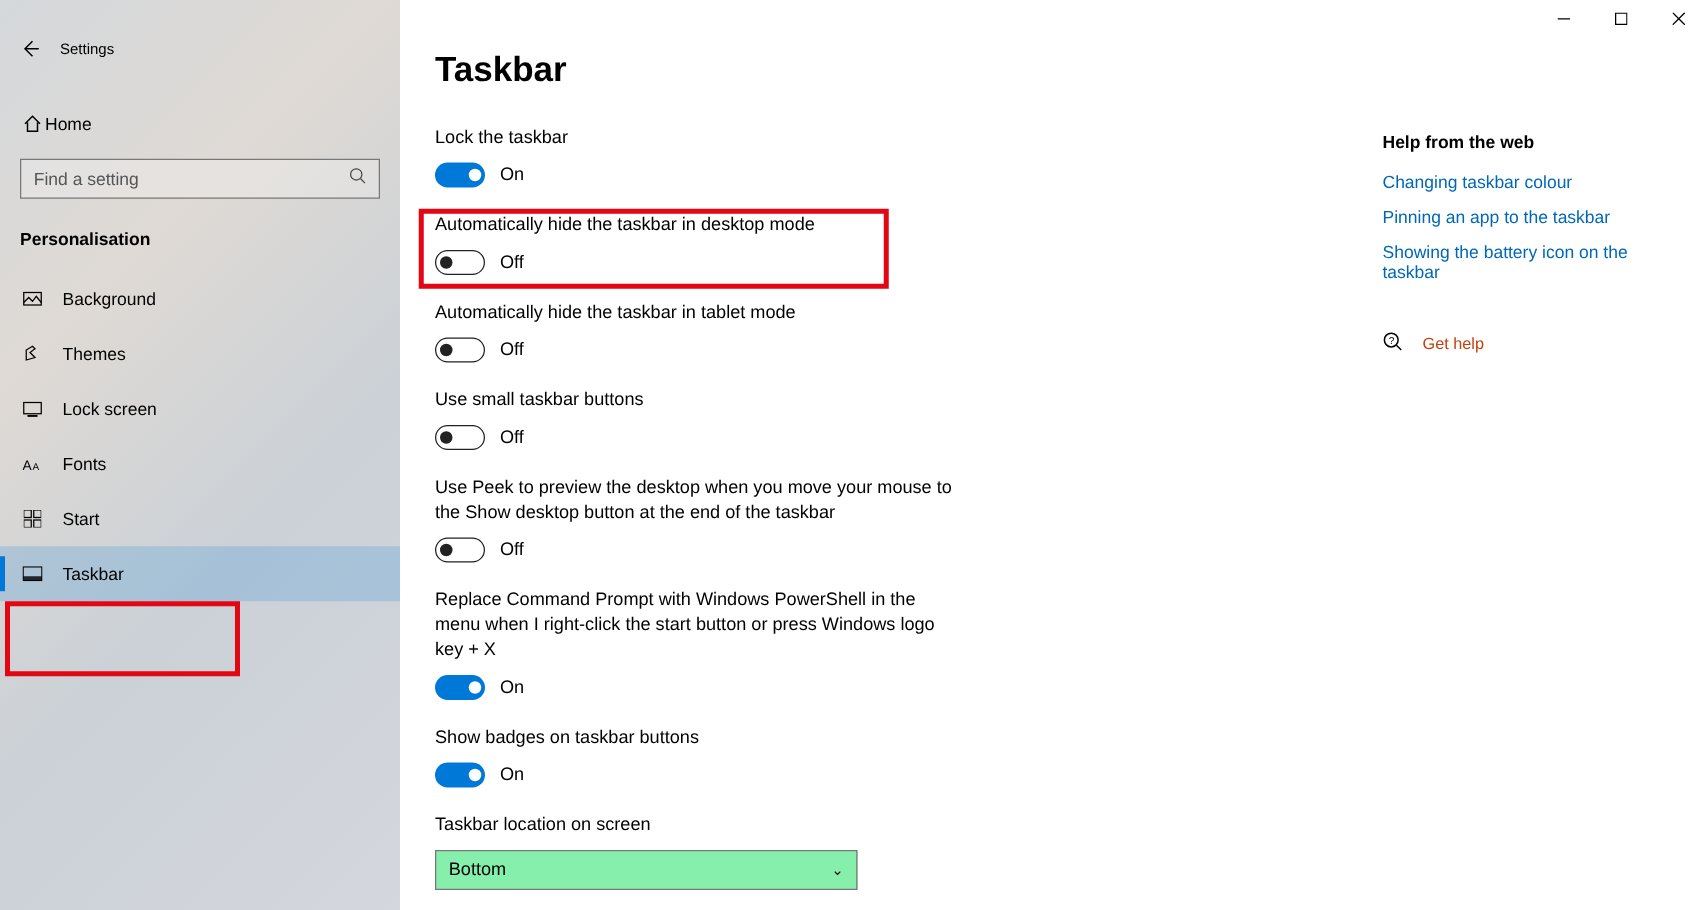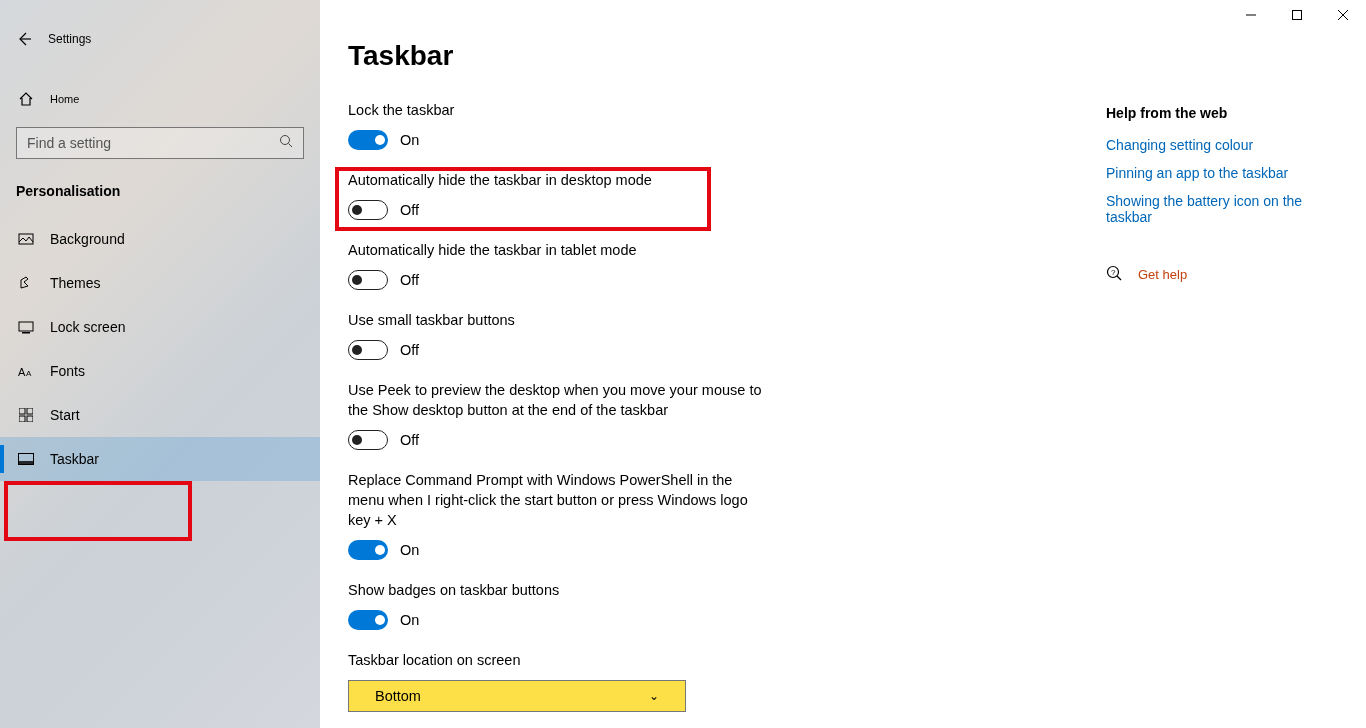--- a/index.html
+++ b/index.html
@@ -18,21 +18,21 @@
   background-color:#e6e6e6;
   position:relative;
   padding-top:19px;
 }
 .sidebar-top { display:flex; align-items:center; height:40px; }
 .back-btn { width:48px; height:40px; display:flex; align-items:center; justify-content:center; cursor:pointer;}
 .app-title { font-size:12px; color:#000; }
 
 .home-row { display:flex; align-items:center; height:40px; padding-left:16px; margin-top:20px; cursor:pointer;}
 .home-row .icon { width:20px; display:flex; justify-content:center; }
-.home-row .label { margin-left:14px; font-size:11px; }
+.home-row .label { font-size:14px; }
 
 .search-wrap { padding:0 16px; margin-top:8px; }
 .search-box { position:relative; width:288px; height:32px; border:1px solid #777; background:rgba(255,255,255,0.25);text-decoration:underline;}
 .search-box input { width:100%; height:100%; border:none; background:transparent; padding:0 36px 0 10px; font-size:14px; color:#333; }
 .search-box input::placeholder { color:#555; }
 .search-icon { position:absolute; right:10px; top:50%; transform:translateY(-50%); }
 
 .category-header { padding:24px 16px 10px; font-size:14px; font-weight:600; }
 
 .nav-item { display:flex; align-items:center; height:44px; padding-left:16px; cursor:pointer; position:relative;}
@@ -50,21 +50,21 @@
 .setting-block { margin-bottom:20px; max-width:420px;}
 .setting-label { font-size:14.5px; line-height:20px; margin-bottom:10px; }
 .toggle-row { display:flex; align-items:center; gap:12px; }
 .toggle { width:40px; height:20px; border-radius:10px; position:relative; cursor:pointer; }
 .toggle.off { border:1px solid #222; background:#fff;}
 .toggle.off .knob { position:absolute; left:3px; top:50%; transform:translateY(-50%); width:10px; height:10px; border-radius:50%; background:#222;}
 .toggle.on { background:#0078d7; }
 .toggle.on .knob { position:absolute; right:3px; top:50%; transform:translateY(-50%); width:10px; height:10px; border-radius:50%; background:#fff;}
 .toggle-state { font-size:14.5px; }
 
-.combo { width:338px; height:32px; border:1px solid #777; display:flex; align-items:center; justify-content:space-between; padding:0 26px; font-size:14.5px; cursor:pointer; background:#fde047;}
+.combo { width:338px; height:32px; border:1px solid #777; display:flex; align-items:center; justify-content:space-between; padding:0 10px; font-size:14.5px; cursor:pointer; background:#86efac;}
 .combo .chev { font-size:12px;}
 
 .right-panel { position:absolute; top:105px; right:28px; width:232px; }
 .right-panel h3 { font-size:14px; font-weight:600; margin-bottom:16px; }
 .right-panel a { display:block; color:#0067b8; text-decoration:none; font-size:14px; margin-bottom:12px; cursor:pointer;}
 .action-link { display:flex; align-items:center; gap:14px; margin-top:22px; }
 .action-link .ico { width:18px; display:flex; justify-content:center;}
 .action-link span.link { color:#c2410c; font-size:13px; cursor:pointer;}
 
 .spacer-nav { height:8px; }
@@ -262,21 +262,21 @@
     <div class="setting-block">
       <div class="setting-label">Taskbar location on screen</div>
       <div class="combo">
         <span>Bottom</span>
         <span class="chev">⌄</span>
       </div>
     </div>
 
     <div class="right-panel">
       <h3>Help from the web</h3>
-      <a>Changing setting colour</a>
+      <a>Changing taskbar colour</a>
       <a>Pinning an app to the taskbar</a>
       <a>Showing the battery icon on the taskbar</a>
 
       <div class="action-link" style="margin-top:40px;">
         <div class="ico">
           <svg width="18" height="18" viewBox="0 0 18 18">
               <circle cx="7" cy="7" r="5.5" fill="none" stroke="#000" stroke-width="1.2"></circle>
               <text x="5" y="10" font-size="8">?</text>
               <path d="M11 11 L15 15" stroke="#000" stroke-width="1.2"></path>
             </svg>

